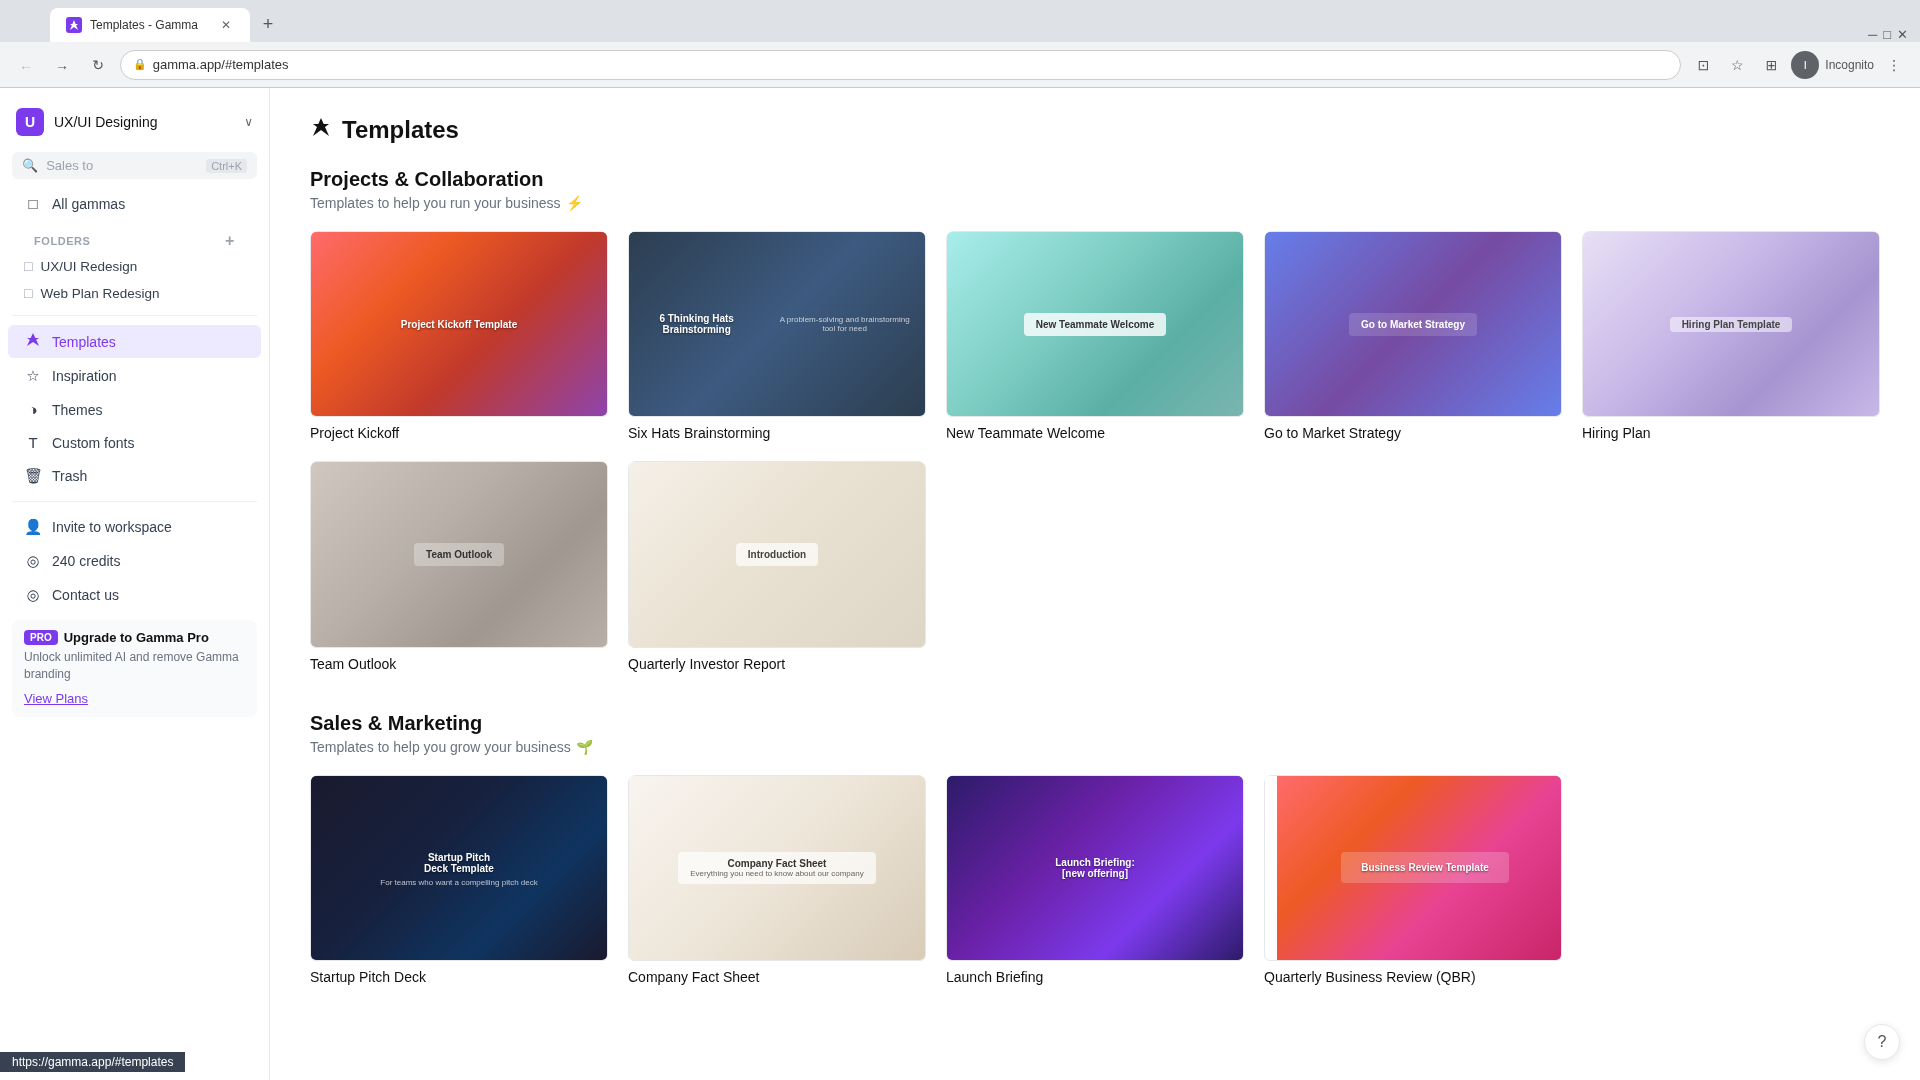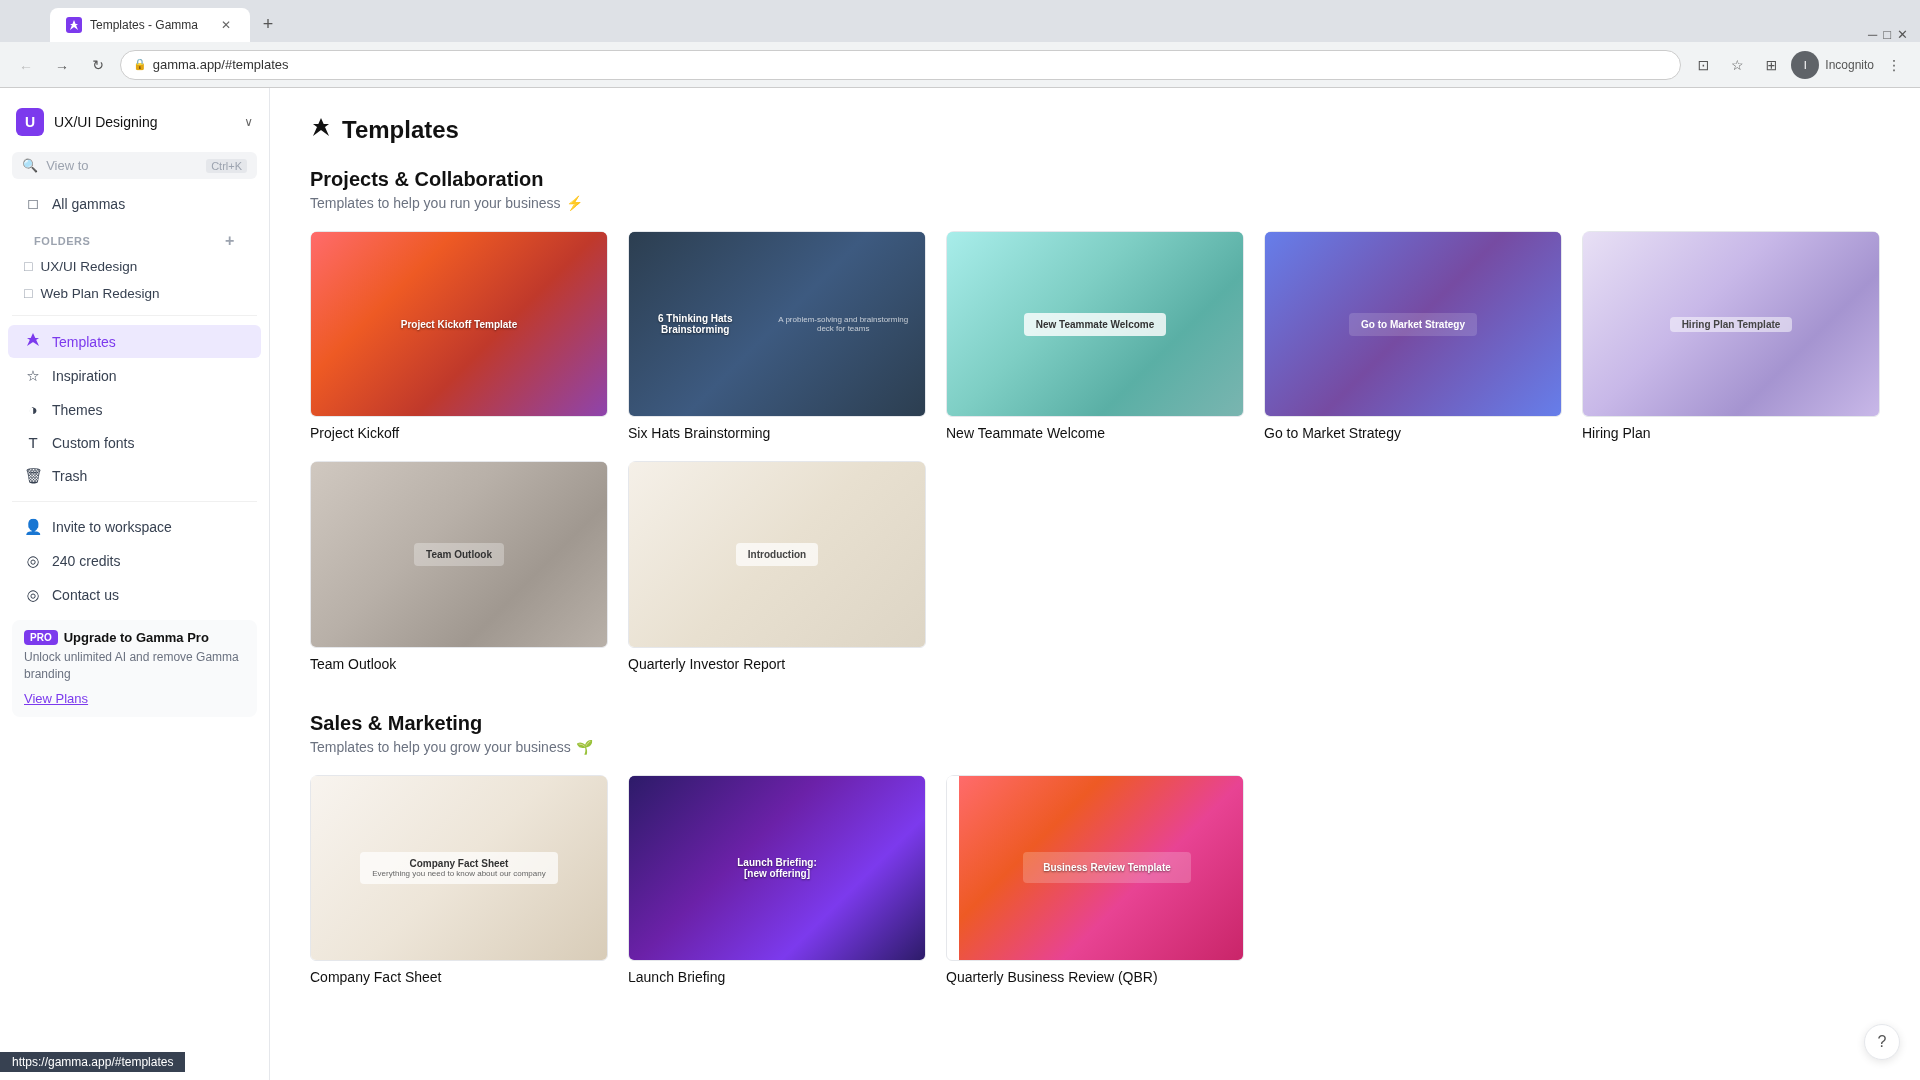--- a/index.html
+++ b/index.html
@@ -153,21 +153,21 @@
 
   <div class="sidebar">
     <div class="sidebar-workspace">
       <div class="workspace-avatar">U</div>
       <span class="workspace-name">UX/UI Designing</span>
       <span class="workspace-chevron">∨</span>
     </div>
 
     <div class="sidebar-search">
       <span class="search-icon">🔍</span>
-      <span class="search-text">View to</span>
+      <span class="search-text">Sales to</span>
       <span class="search-shortcut">Ctrl+K</span>
     </div>
 
     <div class="sidebar-item">
       <span class="sidebar-item-icon">□</span>
       <span class="sidebar-item-label">All gammas</span>
     </div>
 
     <div class="sidebar-section">
       <div class="sidebar-section-label">
@@ -262,21 +262,21 @@
               </div>
             </div>
           </div>
           <div class="template-name">Project Kickoff</div>
         </div>
 
         <div class="template-card">
           <div class="template-img">
             <div class="tmpl-six-hats" style="width:100%;height:100%;">
               <div class="tmpl-label">6 Thinking Hats Brainstorming</div>
-              <div class="tmpl-sublabel">A problem-solving and brainstorming deck for teams</div>
+              <div class="tmpl-sublabel">A problem-solving and brainstorming tool for need</div>
             </div>
           </div>
           <div class="template-name">Six Hats Brainstorming</div>
         </div>
 
         <div class="template-card">
           <div class="template-img">
             <div class="tmpl-new-teammate" style="width:100%;height:100%;">
               <div style="background:rgba(255,255,255,0.8);border-radius:4px;padding:6px 12px;text-align:center;">
                 <div style="font-size:10px;font-weight:600;color:#333;">New Teammate Welcome</div>
@@ -336,20 +336,31 @@
     </div>
 
     <div class="section">
       <div class="section-title">Sales &amp; Marketing</div>
       <div class="section-subtitle">
         <span>Templates to help you grow your business</span>
         <span>🌱</span>
       </div>
       <div class="templates-grid">
 
+        <div class="template-card">
+          <div class="template-img">
+            <div class="tmpl-startup-pitch" style="width:100%;height:100%;">
+              <div style="text-align:center;">
+                <div class="tmpl-label">Startup Pitch<br>Deck Template</div>
+                <div class="tmpl-sublabel">For teams who want a compelling pitch deck</div>
+              </div>
+            </div>
+          </div>
+          <div class="template-name">Startup Pitch Deck</div>
+        </div>
 
         <div class="template-card">
           <div class="template-img">
             <div class="tmpl-company-fact" style="width:100%;height:100%;">
               <div style="background:rgba(255,255,255,0.7);border-radius:4px;padding:6px 12px;text-align:center;">
                 <div style="font-size:10px;font-weight:600;color:#333;">Company Fact Sheet</div>
                 <div style="font-size:8px;color:#666;">Everything you need to know about our company</div>
               </div>
             </div>
           </div>

